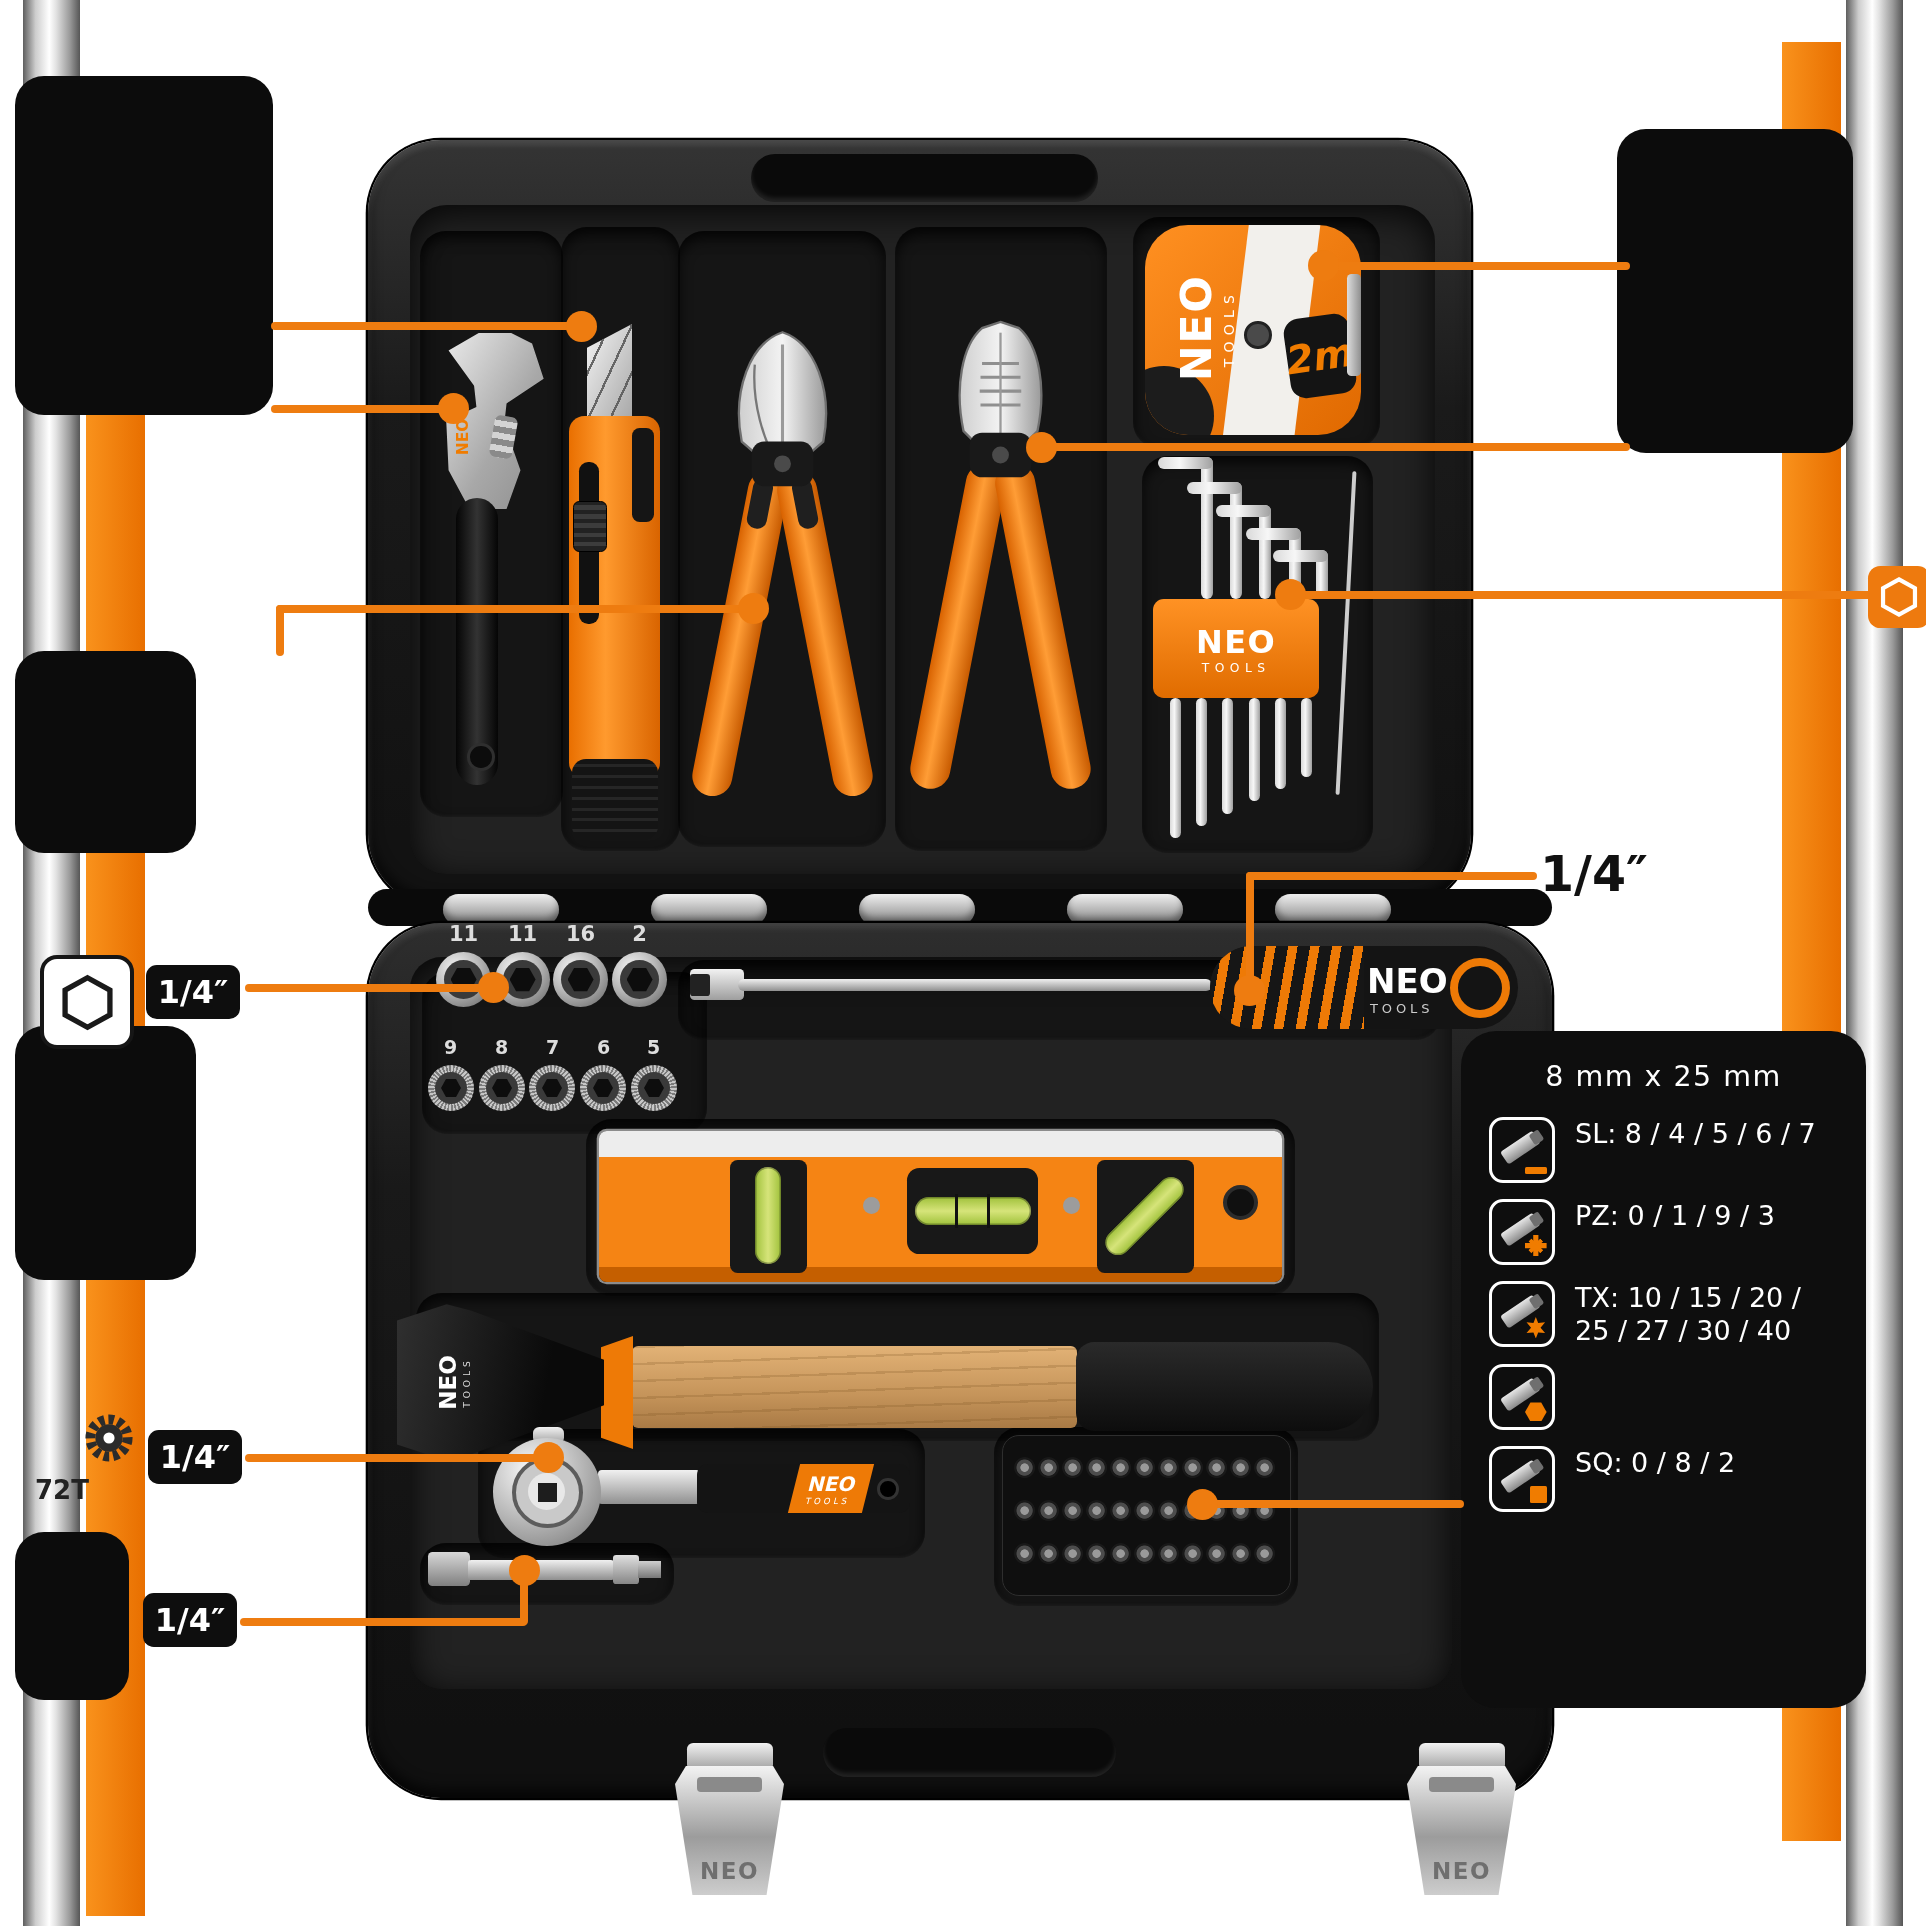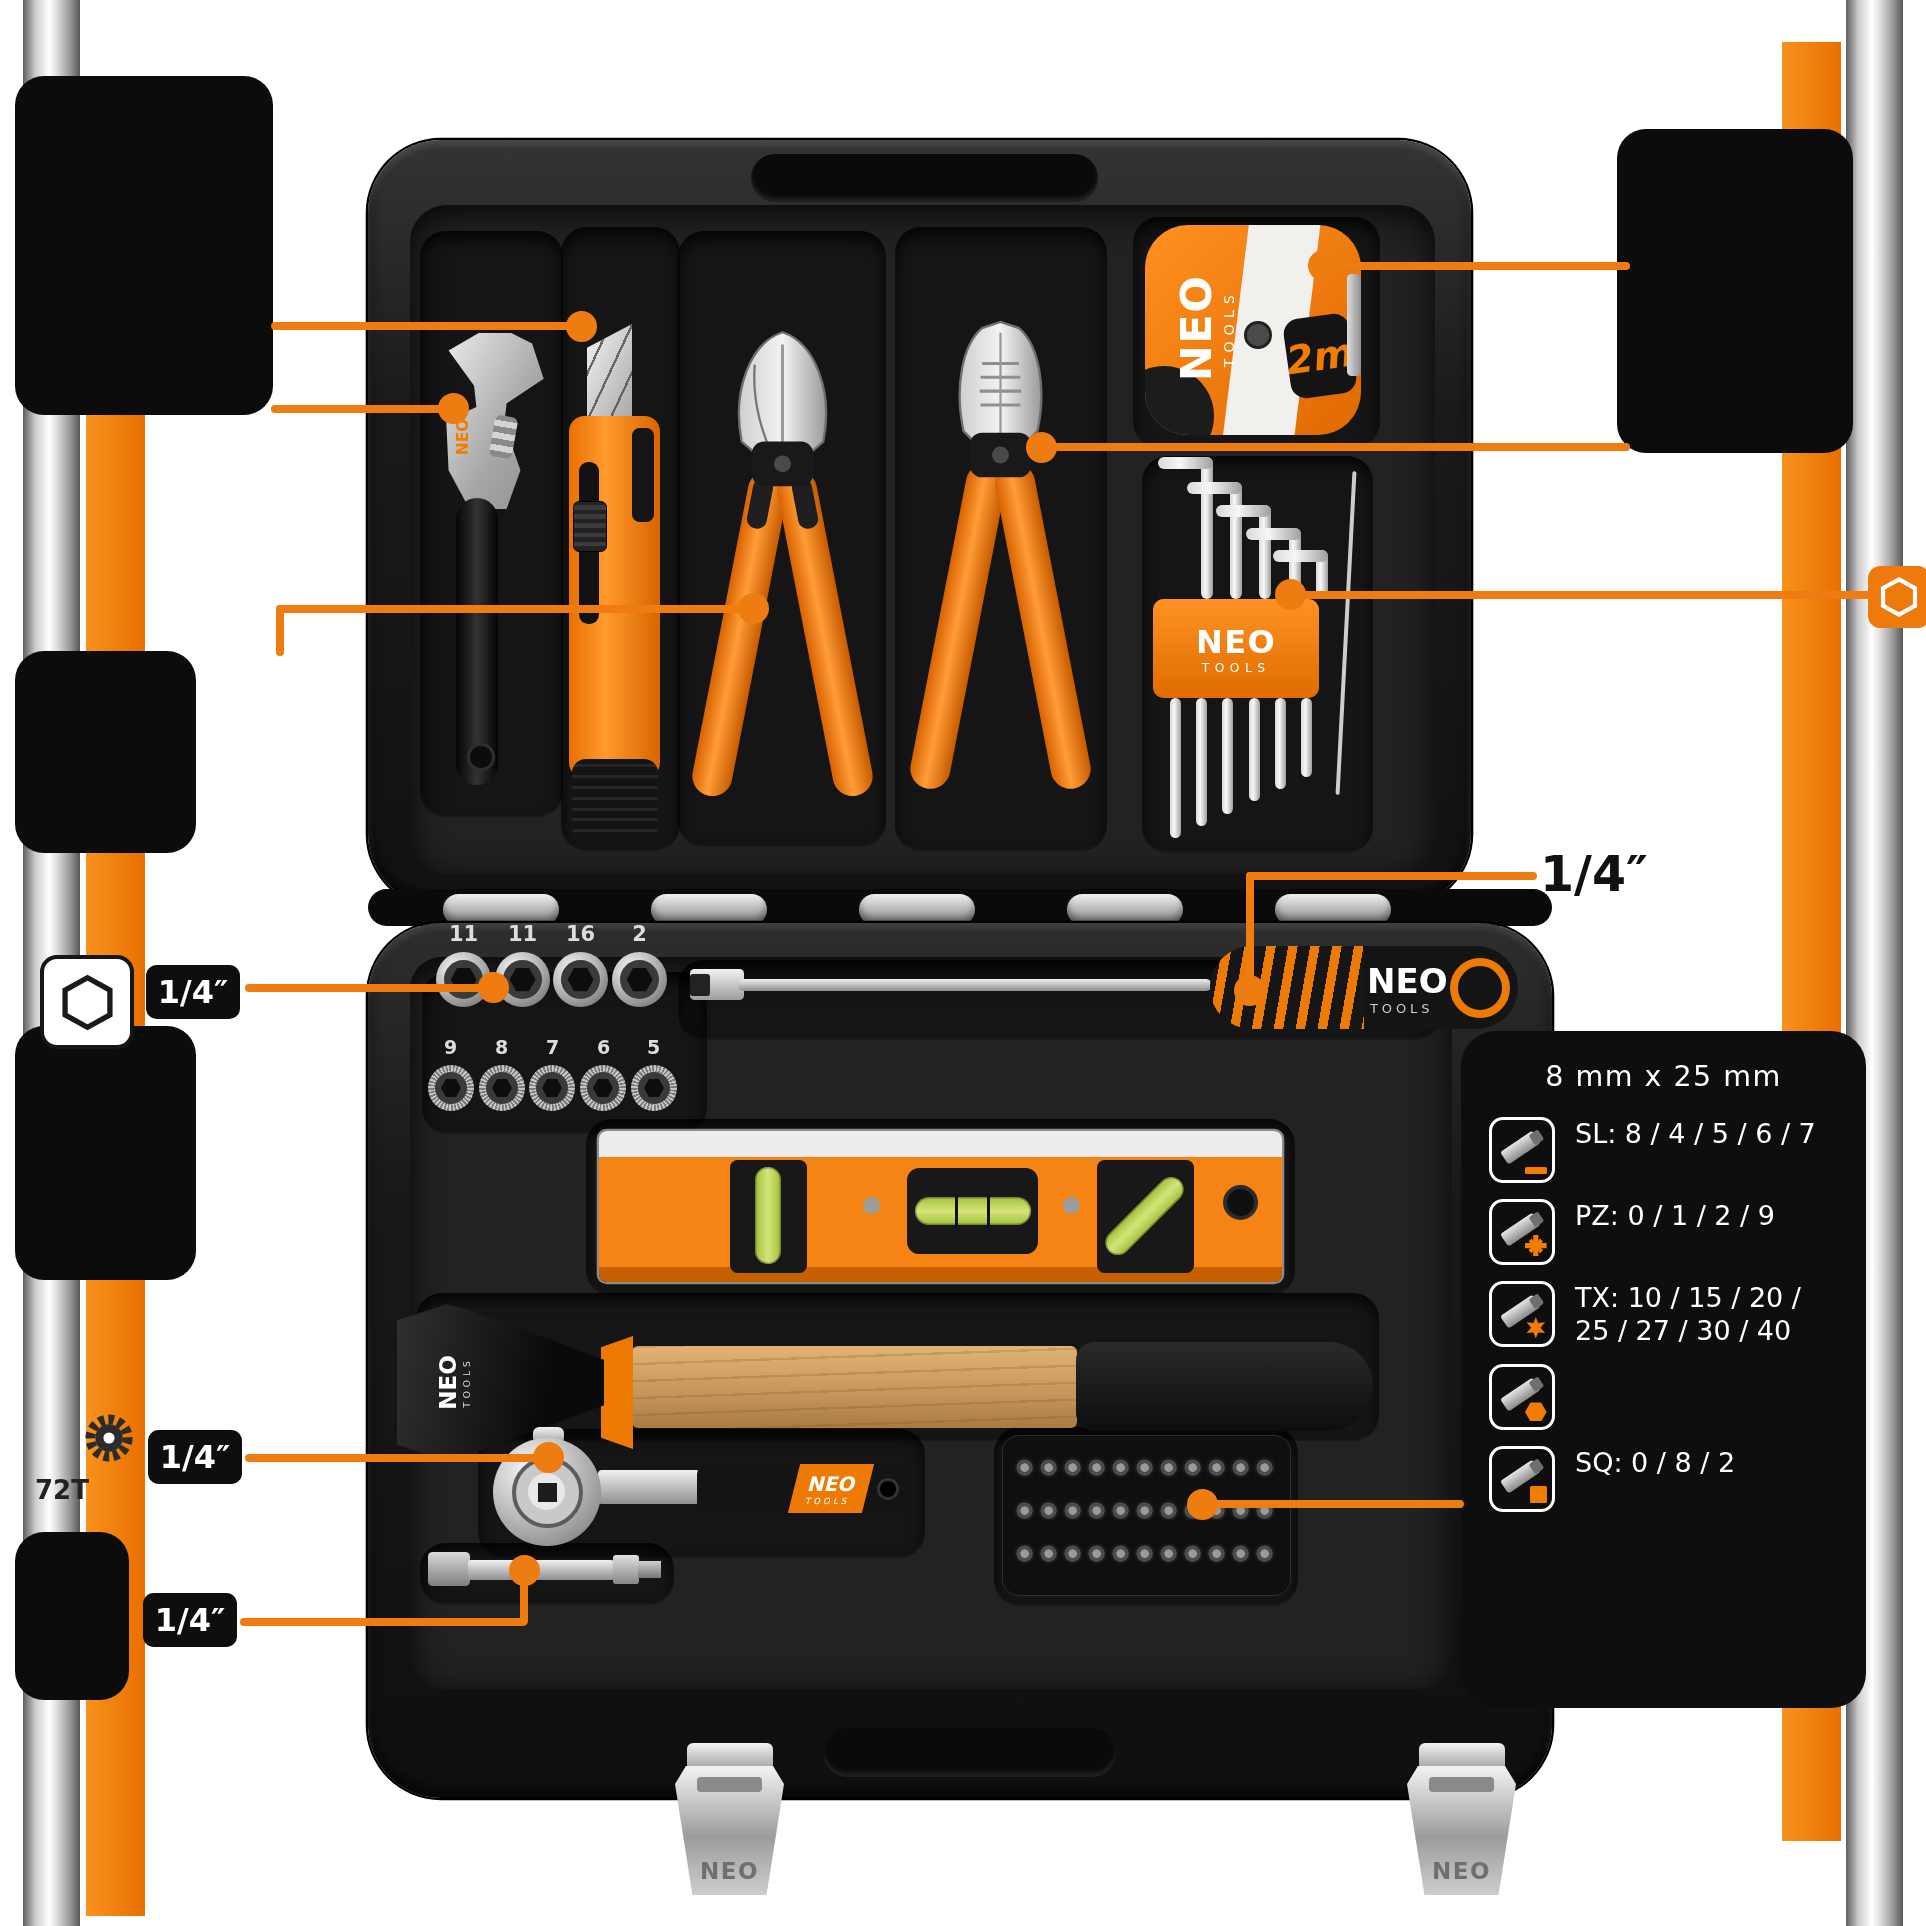--- a/index.html
+++ b/index.html
@@ -362,21 +362,21 @@
           <div class="bit-shape"></div>
           <div class="sym sym-sl"></div>
         </div>
       <div class="txt">SL: 8 / 4 / 5 / 6 / 7</div>
     </div>
     <div class="srow">
       <div class="bit-icon">
           <div class="bit-shape"></div>
           <div class="sym sym-pz"></div>
         </div>
-      <div class="txt">PZ: 0 / 1 / 2 / 9</div>
+      <div class="txt">PZ: 0 / 1 / 9 / 3</div>
     </div>
     <div class="srow">
       <div class="bit-icon">
           <div class="bit-shape"></div>
           <div class="sym sym-tx"></div>
         </div>
       <div class="txt">TX: 10 / 15 / 20 / 25 / 27 / 30 / 40</div>
     </div>
     <div class="srow">
       <div class="bit-icon">

